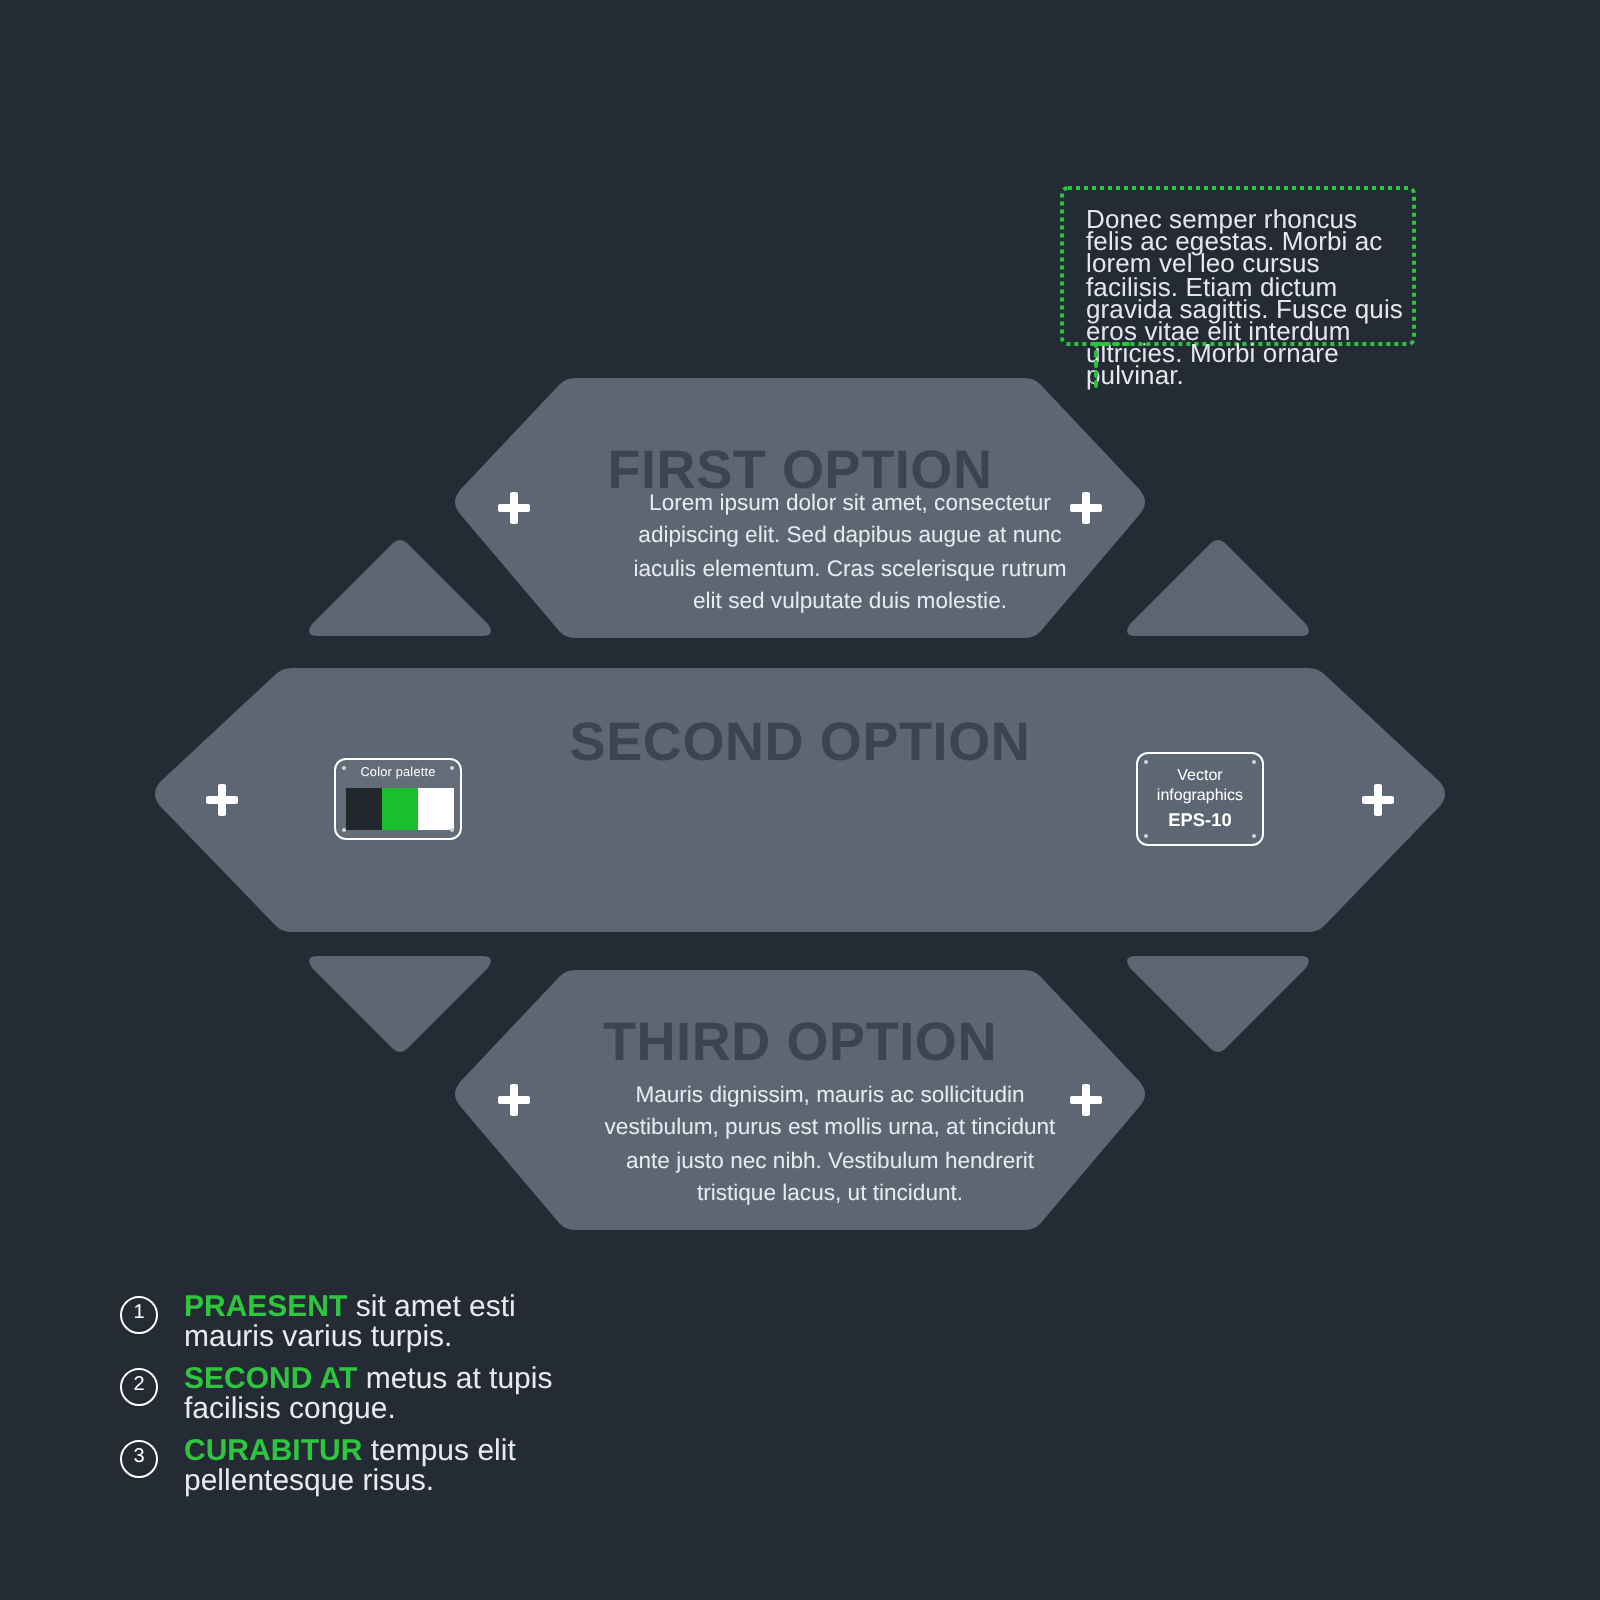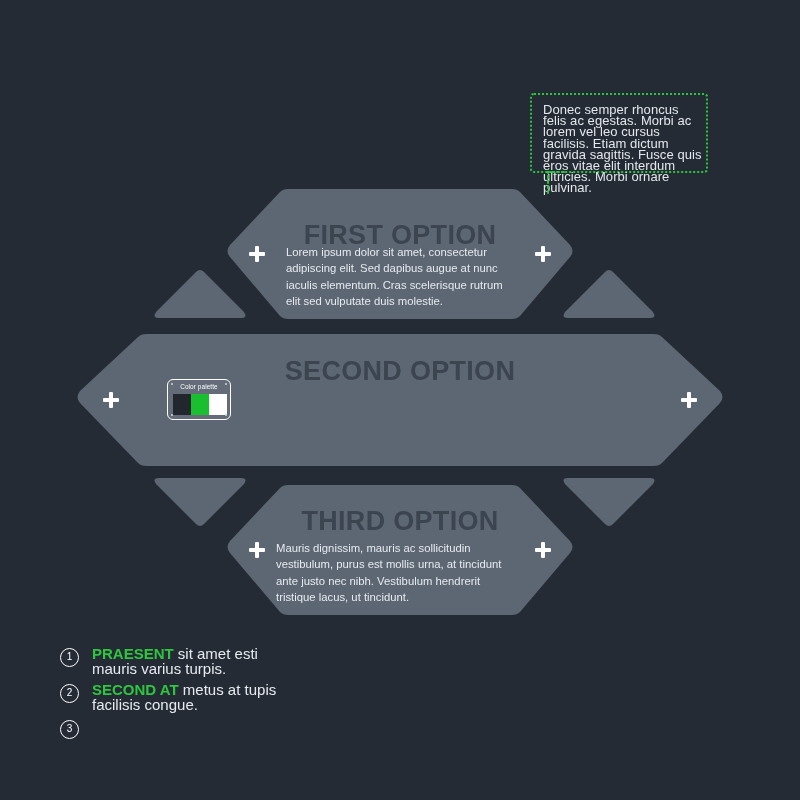--- a/index.html
+++ b/index.html
@@ -80,23 +80,25 @@
     position: absolute;
     width: 100%;
     text-align: center;
     color: #3c4450;
     font-size: 27px;
     font-weight: bold;
     letter-spacing: 0.3px;
   }
   .banner-body {
     position: absolute;
+    text-align: center;
     color: #e7ebef;
     font-size: 11.3px;
     line-height: 16.4px;
+    margin-left: 25px;
   }
 
   .plus {
     position: absolute;
     width: 16px;
     height: 16px;
   }
   .plus::before, .plus::after {
     content: "";
     position: absolute;
@@ -270,20 +272,29 @@
       <div class="swatch" style="background:#22262d;"></div>
       <div class="swatch" style="background:#19bf2e;"></div>
       <div class="swatch" style="background:#ffffff;"></div>
     </div>
     <div class="screw" style="left:3px;  top:3px;"></div>
     <div class="screw" style="right:3px; top:3px;"></div>
     <div class="screw" style="left:3px;  bottom:3px;"></div>
     <div class="screw" style="right:3px; bottom:3px;"></div>
   </div>
 
+  <div class="vector-badge">
+    <div class="vb-l1">Vector</div>
+    <div class="vb-l2">infographics</div>
+    <div class="vb-l3">EPS-10</div>
+    <div class="screw" style="left:3px;  top:3px;"></div>
+    <div class="screw" style="right:3px; top:3px;"></div>
+    <div class="screw" style="left:3px;  bottom:3px;"></div>
+    <div class="screw" style="right:3px; bottom:3px;"></div>
+  </div>
 
   <div class="banner" style="left:225px; top:485px; width:350px; height:130px;">
     <svg width="350" height="130" viewBox="0 0 350 130">
       <path d="M 55 3 Q 58 0 63 0 L 287 0 Q 292 0 295 3 L 345 56 Q 350 62 345 68 L 295 127 Q 292 130 287 130 L 63 130 Q 58 130 55 127 L 5 68 Q 0 62 5 56 Z" fill="#5d6673"></path>
     </svg>
     <div class="banner-content">
       <div class="banner-title" style="top:21px;">THIRD OPTION</div>
       <div class="banner-body" style="left:51px; top:55px; width:228px;">Mauris dignissim, mauris ac sollicitudin vestibulum, purus est mollis urna, at tincidunt ante justo nec nibh. Vestibulum hendrerit tristique lacus, ut tincidunt.</div>
       <div class="plus" style="left:24px; top:57px;"></div>
       <div class="plus" style="left:310px; top:57px;"></div>
@@ -297,17 +308,18 @@
       <div class="legend-text"><span class="legend-strong">PRAESENT</span><span> sit amet esti mauris varius turpis.</span></div>
     </div>
 
     <div class="legend-item">
       <div class="legend-num">2</div>
       <div class="legend-text"><span class="legend-strong">SECOND AT</span><span> metus at tupis facilisis congue.</span></div>
     </div>
 
     <div class="legend-item">
       <div class="legend-num">3</div>
+      <div class="legend-text"><span class="legend-strong">CURABITUR</span><span> tempus  elit pellentesque risus.</span></div>
     </div>
 
   </div>
 
 </div>
 
 </body></html>

